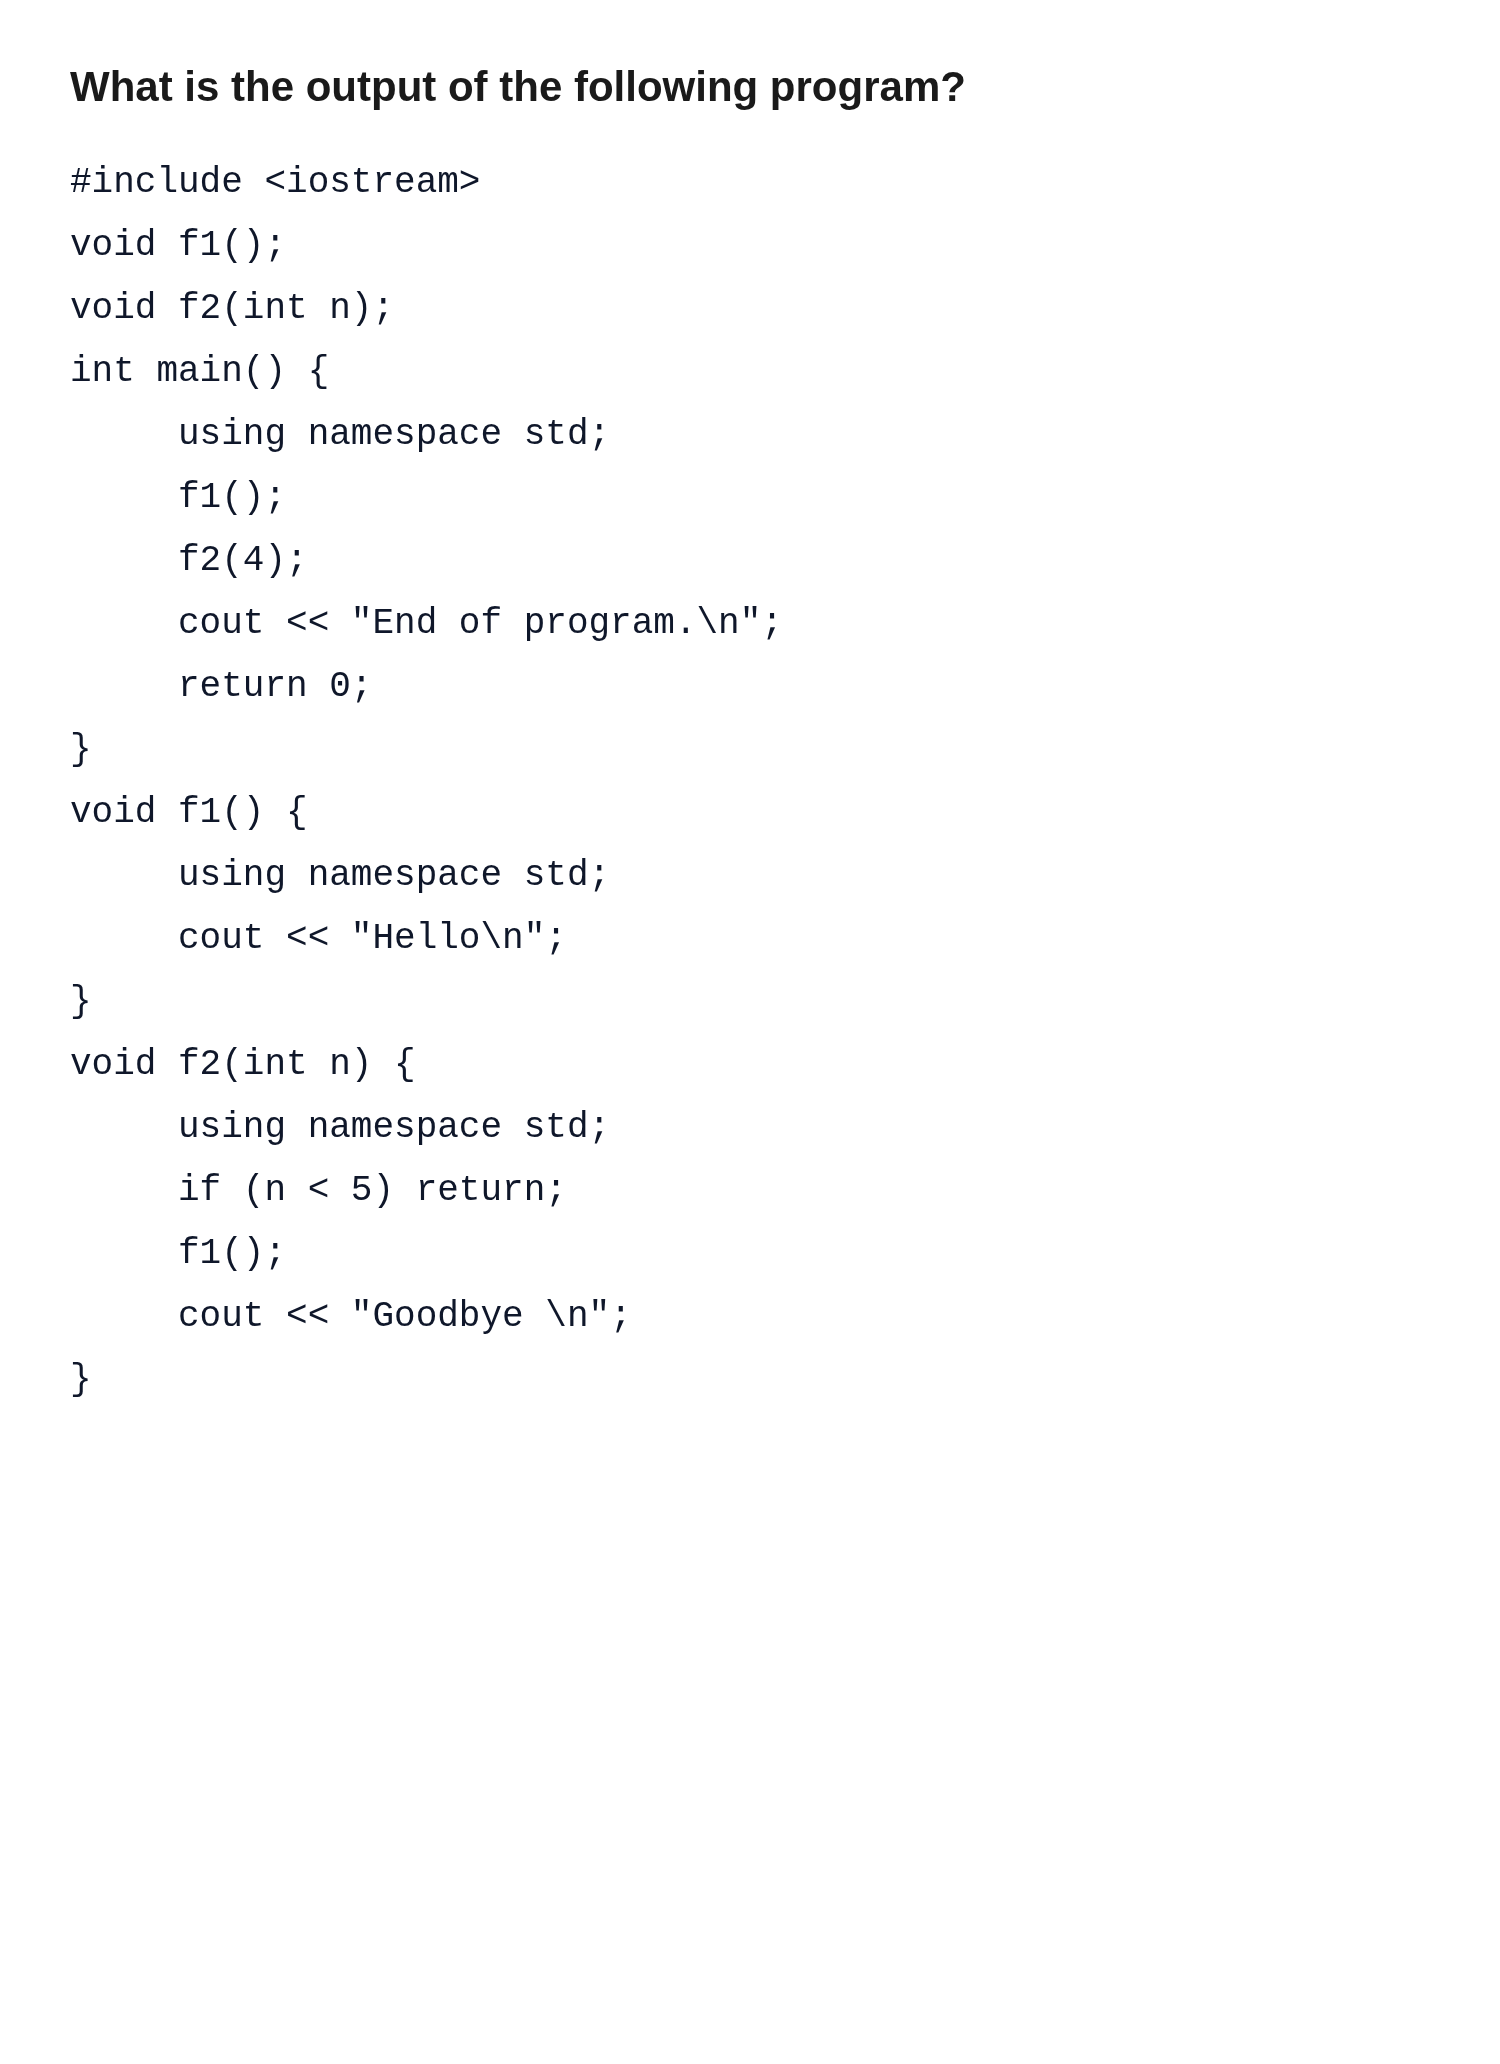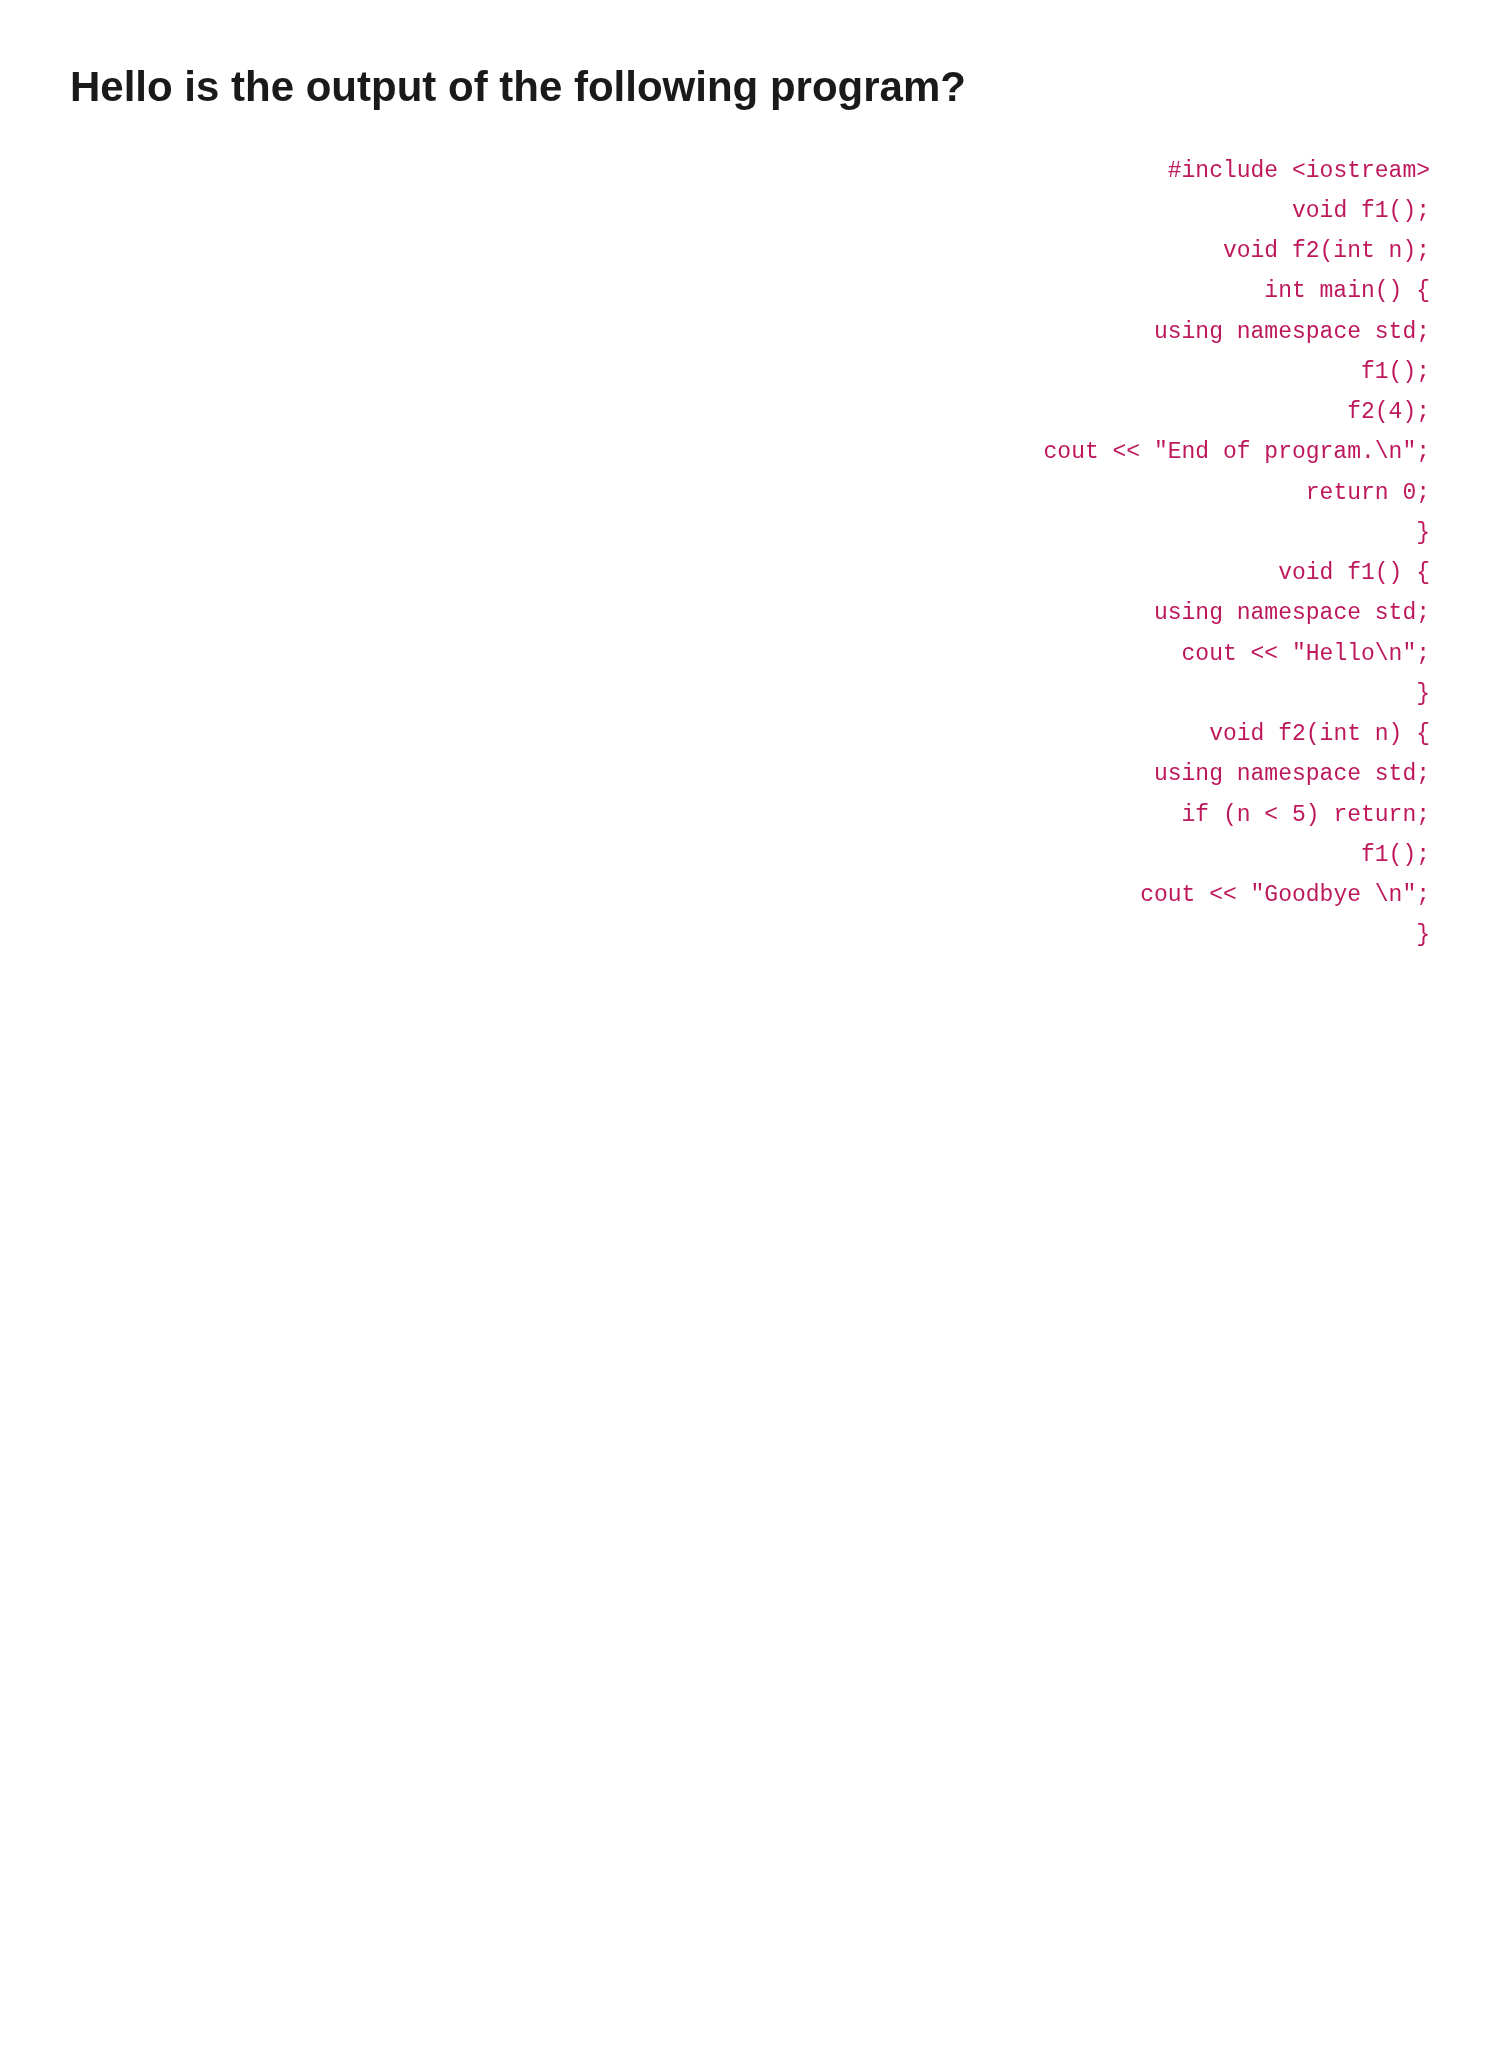--- a/index.html
+++ b/index.html
@@ -20,29 +20,28 @@
       font-family: -apple-system, BlinkMacSystemFont, 'Segoe UI', sans-serif;
       font-size: 42px;
       font-weight: 600;
       color: #1a1a1a;
       margin-bottom: 36px;
       line-height: 1.3;
     }
 
     .code-block {
       font-family: 'Courier New', Courier, monospace;
-      font-size: 23px;
-      color: #be185d;
+      font-size: 36px;
+      color: #0f172a;
       line-height: 1.75;
       white-space: pre;
-      text-align: right;
     }
 
     .code-line {
       display: block;
     }
   </style>
 </head>
 <body>
 
-<h1 class="question-title">Hello is the output of the following program?</h1>
+<h1 class="question-title">What is the output of the following program?</h1>
 
 <div class="code-block" id="code-container"><span class="code-line">#include &lt;iostream&gt;</span><span class="code-line">void f1();</span><span class="code-line">void f2(int n);</span><span class="code-line">int main() {</span><span class="code-line">     using namespace std;</span><span class="code-line">     f1();</span><span class="code-line">     f2(4);</span><span class="code-line">     cout &lt;&lt; "End of program.\n";</span><span class="code-line">     return 0;</span><span class="code-line">}</span><span class="code-line">void f1() {</span><span class="code-line">     using namespace std;</span><span class="code-line">     cout &lt;&lt; "Hello\n";</span><span class="code-line">}</span><span class="code-line">void f2(int n) {</span><span class="code-line">     using namespace std;</span><span class="code-line">     if (n &lt; 5) return;</span><span class="code-line">     f1();</span><span class="code-line">     cout &lt;&lt; "Goodbye \n";</span><span class="code-line">}</span></div>
 
 </body></html>

